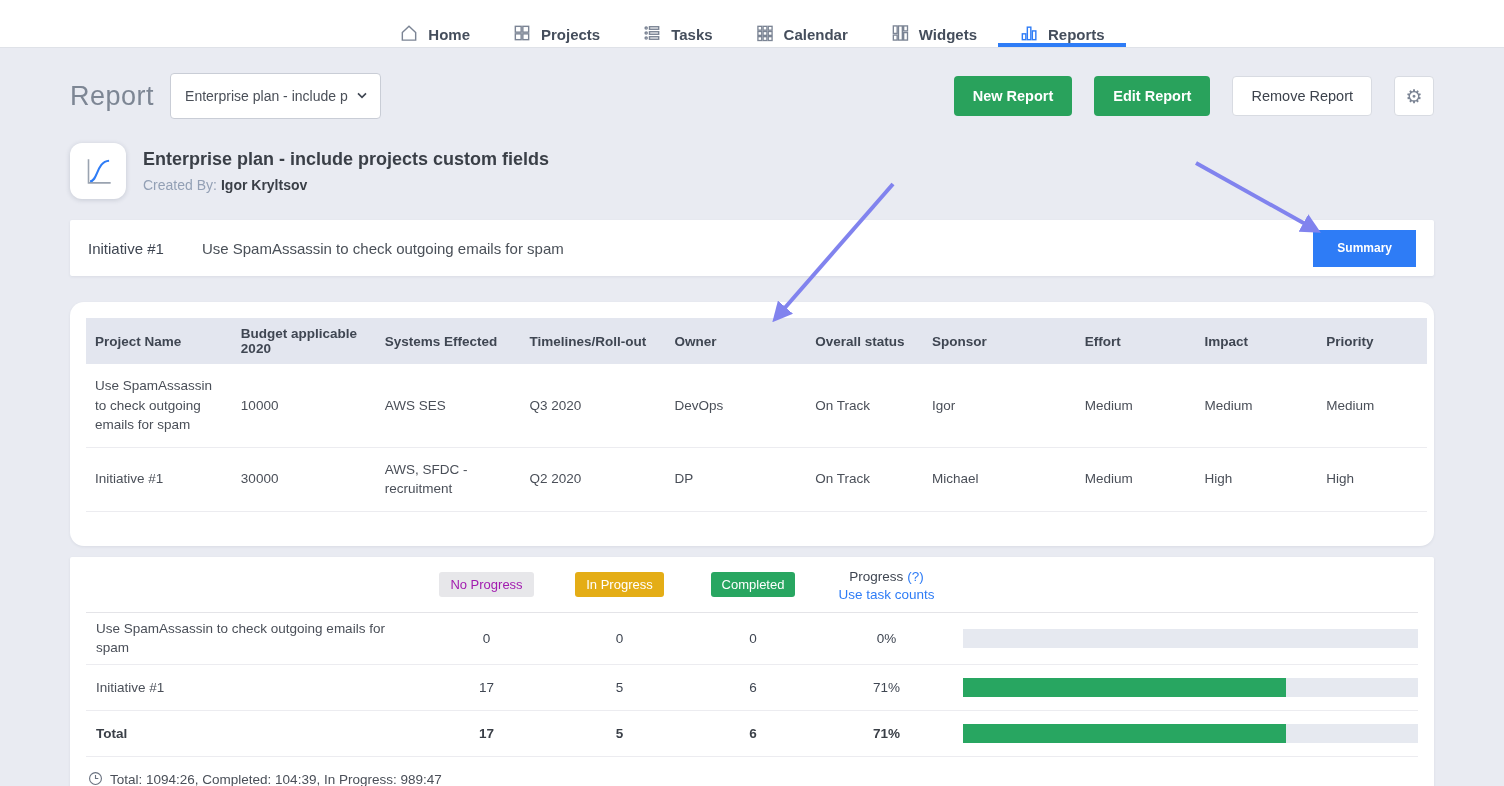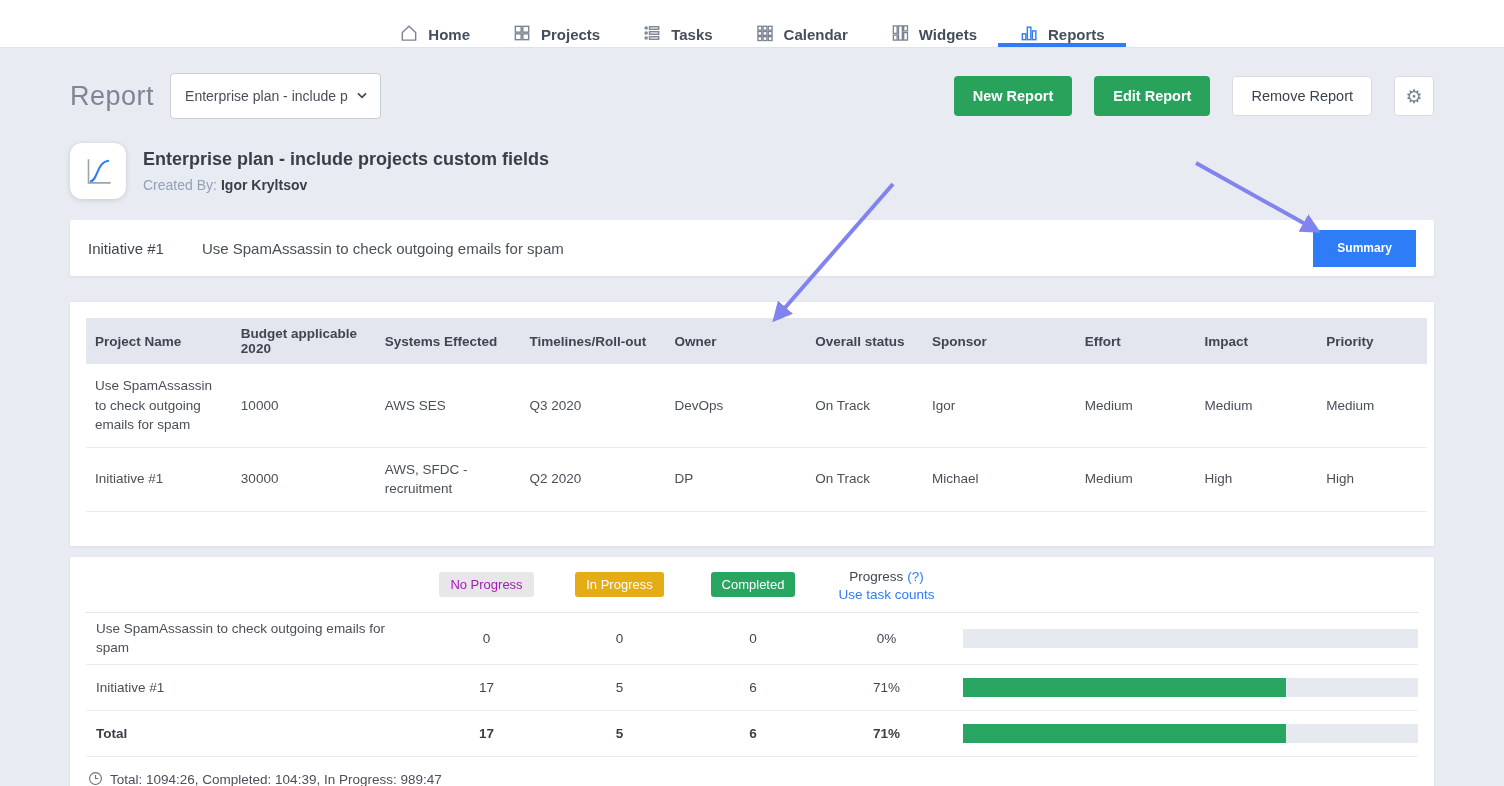--- a/index.html
+++ b/index.html
@@ -55,21 +55,21 @@
   }
   .initiative-name { font-size:15px; color:#3f4652; }
   .initiative-desc { font-size:15px; color:#4a5058; margin-left:38px; }
   .btn-summary {
     margin-left:auto; background:#2e7cf6; color:#fff; font-weight:700;
     font-size:12px; height:37px; padding:0 24px; border:none; border-radius:0; cursor:pointer;
     font-family:inherit;
   }
   
   .table-card {
-    margin:26px 70px 0; background:#fff; border-radius:0;
+    margin:26px 70px 0; background:#fff; border-radius:14px;
     padding:16px 7px 34px 16px; box-shadow:0 1px 3px rgba(40,50,80,.08);
   }
   table.projects { width:100%; border-collapse:collapse; table-layout:fixed; }
   table.projects thead tr { background:#e3e6ef; }
   table.projects th {
     text-align:left; font-size:13.5px; font-weight:700; color:#3f4652;
     padding:8px 9px; height:46px; vertical-align:middle;
   }
   table.projects td {
     font-size:13.5px; color:#4a4f58; padding:12px 9px;

